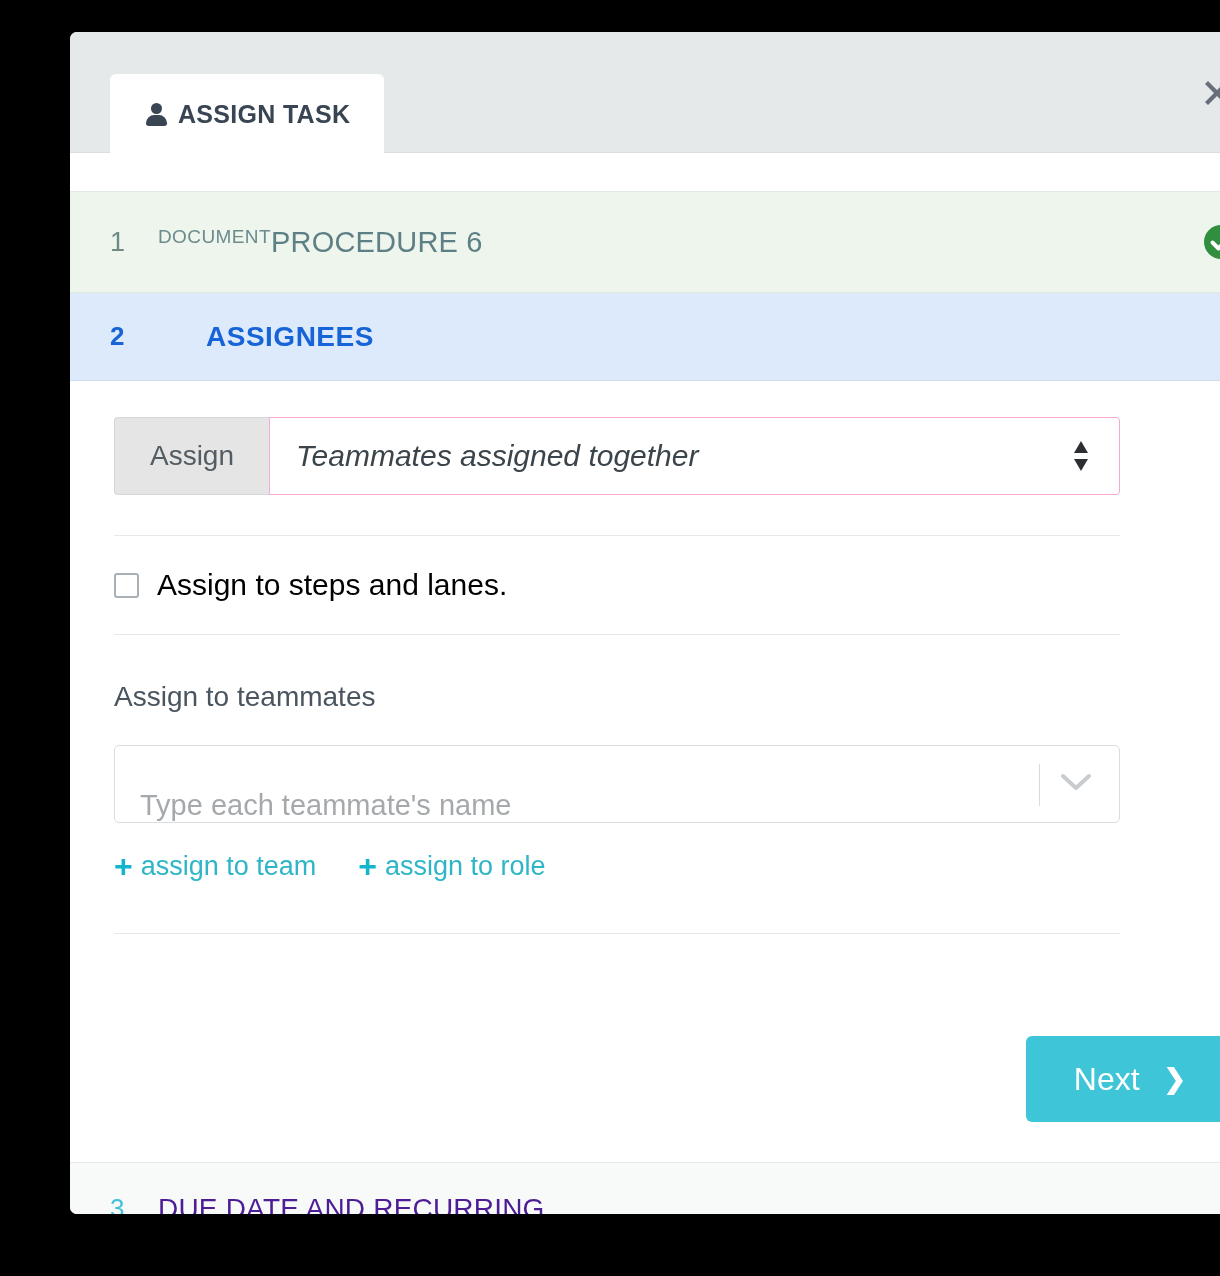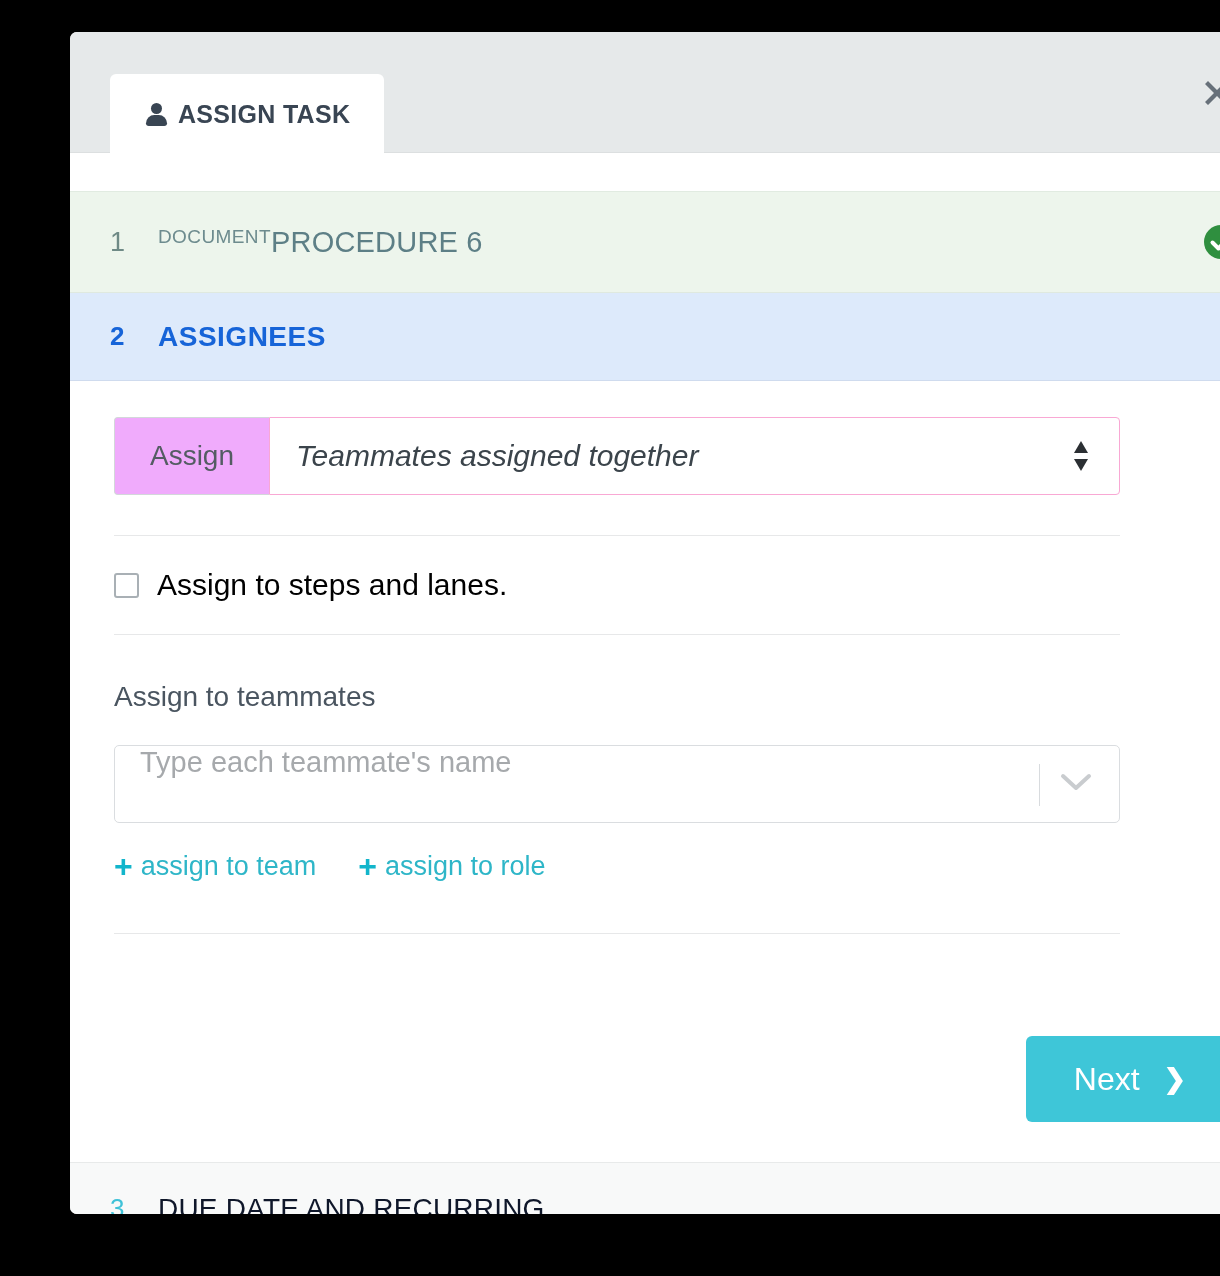--- a/index.html
+++ b/index.html
@@ -139,52 +139,53 @@
     background: #ddeafb;
     height: 88px;
     border-bottom: 1px solid #cfdbee;
   }
   .step-active .step-num { color: #1664d8; font-weight: bold; font-size: 26px; }
   .step-active-title {
     font-size: 28px;
     font-weight: bold;
     color: #1664d8;
     letter-spacing: 0.5px;
+    margin-left: 48px;
   }
 
   .step-pending {
     background: #f8f9f9;
     height: 92px;
     border-top: 1px solid #e8eaea;
   }
   .step-pending .step-num { color: #3fc2d8; font-size: 26px; }
   .step-pending-title {
     font-size: 28px;
-    color: #0f172a;
+    color: #4c1d95;
     letter-spacing: 0.2px;
   }
 
   
   .panel-body {
     padding: 0 44px;
     background: #ffffff;
     height: 745px;
     position: relative;
   }
 
   .input-group {
     display: flex;
     margin-top: 36px;
     height: 78px;
     width: 1006px;
   }
   .input-addon {
     width: 155px;
     flex: 0 0 155px;
-    background: #f0abfc;
+    background: #e5e5e5;
     border: 1px solid #d3d7da;
     border-right: none;
     border-radius: 4px 0 0 4px;
     display: flex;
     align-items: center;
     justify-content: center;
     font-size: 28px;
     color: #545c63;
   }
   .select-wrap {
@@ -247,21 +248,21 @@
     margin-bottom: 32px;
   }
 
   .tag-input {
     width: 1006px;
     height: 78px;
     border: 1px solid #dadde0;
     border-radius: 5px;
     background: #ffffff;
     display: flex;
-    align-items: flex-start;
+    align-items: flex-end;
     position: relative;
   }
   .tag-placeholder {
     font-size: 29px;
     color: #a6a9ac;
     padding-left: 25px;
   }
   .tag-sep {
     position: absolute;
     right: 79px;

